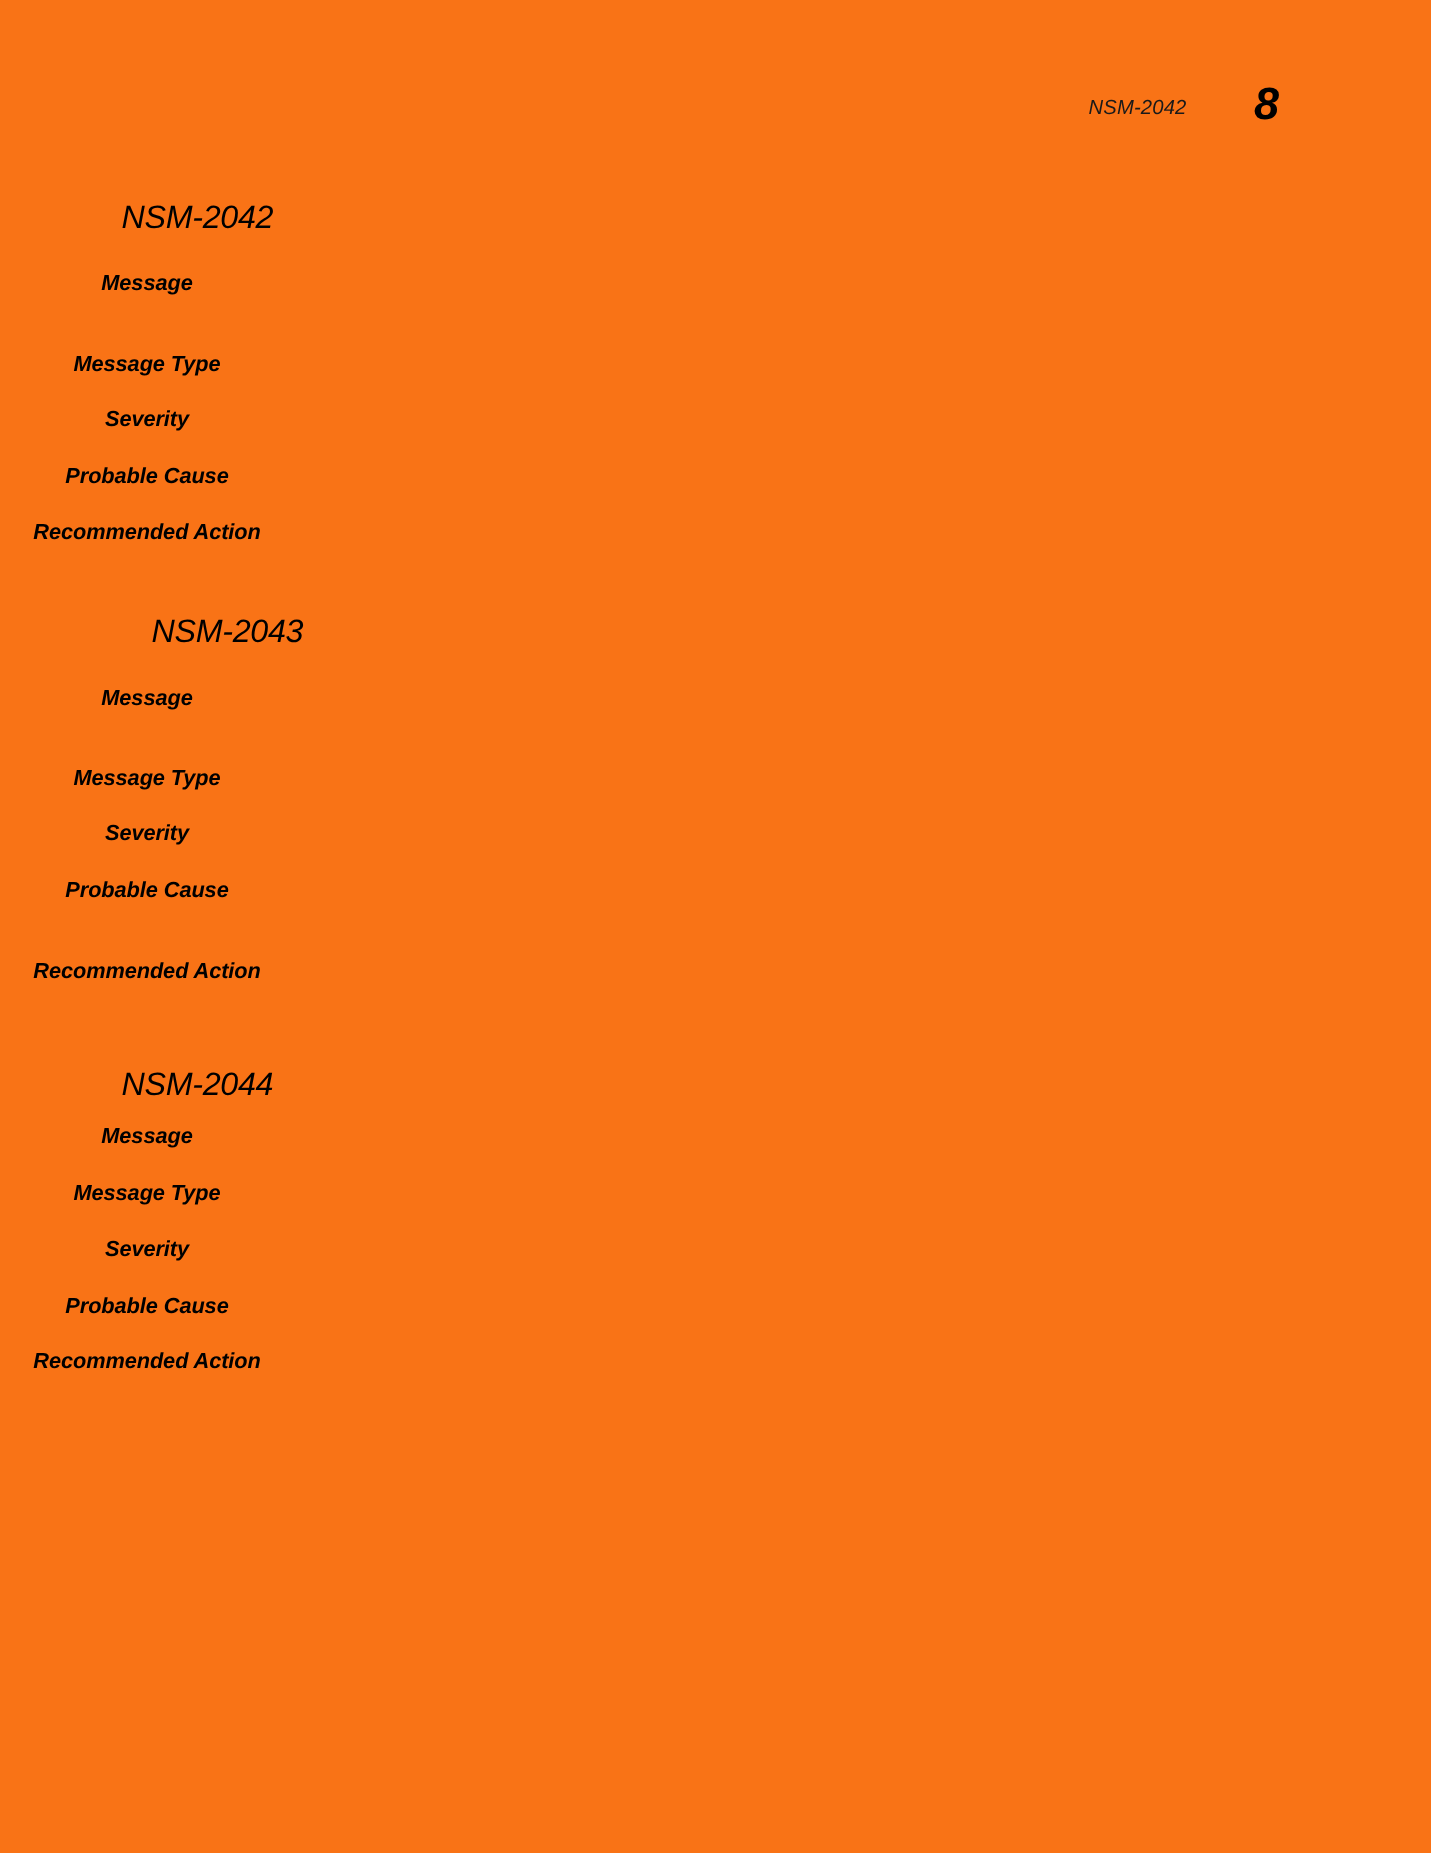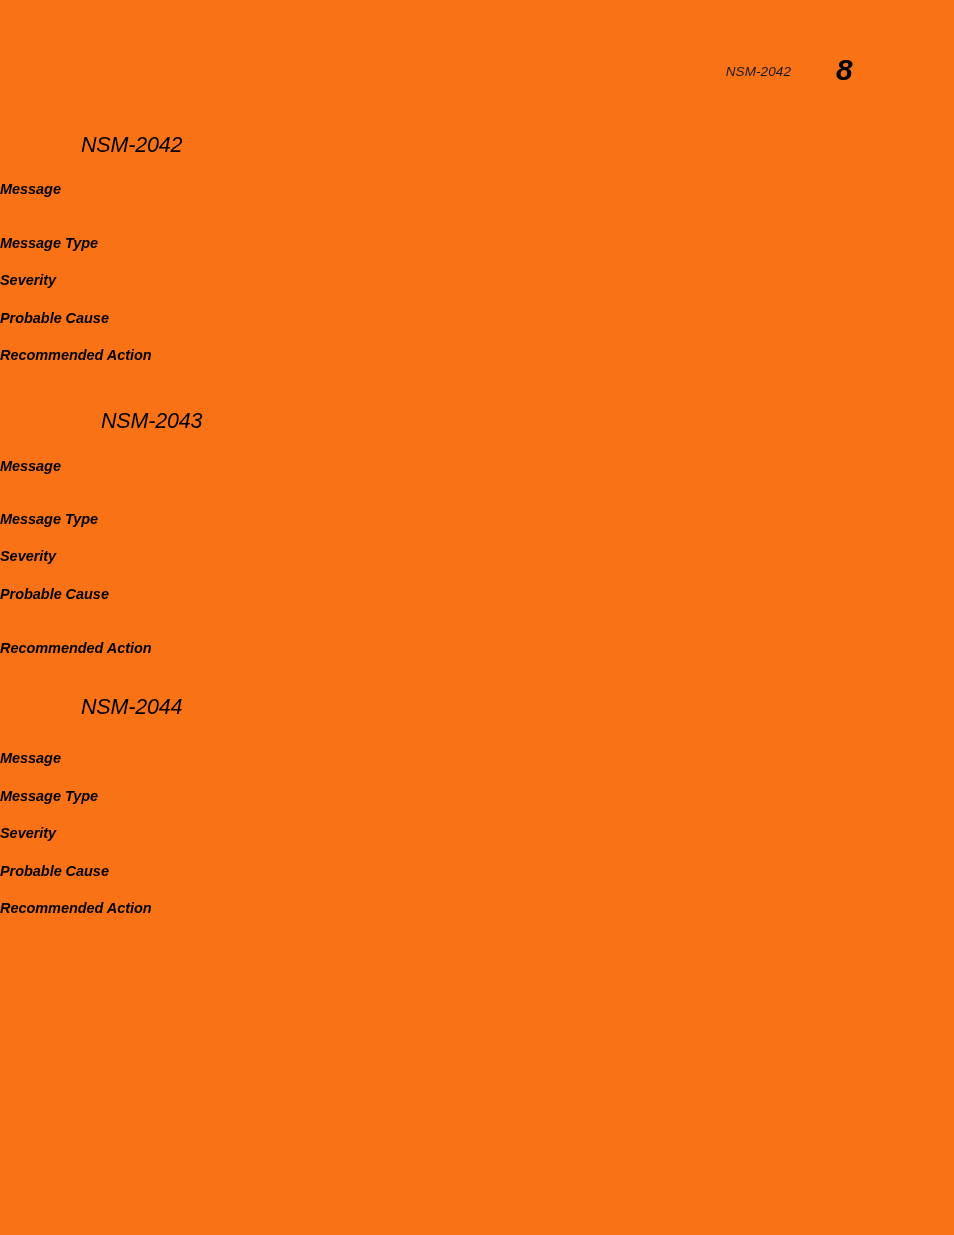--- a/index.html
+++ b/index.html
@@ -72,21 +72,21 @@
   .field-row {
     position: absolute;
     left: 0;
     width: 954px;
   }
 
   .field-label {
     position: absolute;
     left: 0;
     width: 196px;
-    text-align: left;
+    text-align: center;
     font-size: 14.5px;
     font-weight: bold;
     line-height: 19px;
     letter-spacing: -0.05px;
     color: #000000;
   }
 
   .field-value {
     position: absolute;
     left: 212px;
@@ -152,21 +152,21 @@
         <div class="field-row" style="top: 585px;">
           <div class="field-label">Probable Cause</div>
           <div class="field-value"></div>
         </div>
         <div class="field-row" style="top: 639px;">
           <div class="field-label">Recommended Action</div>
           <div class="field-value"></div>
         </div>
       </div>
       <div class="message-section" style="top: 0px;">
-        <h2 class="section-heading" style="top: 695px;">NSM-2044</h2>
+        <h2 class="section-heading" style="top: 711px;">NSM-2044</h2>
         <div class="field-row" style="top: 749px;">
           <div class="field-label">Message</div>
           <div class="field-value"></div>
         </div>
         <div class="field-row" style="top: 787px;">
           <div class="field-label">Message Type</div>
           <div class="field-value"></div>
         </div>
         <div class="field-row" style="top: 824px;">
           <div class="field-label">Severity</div>

